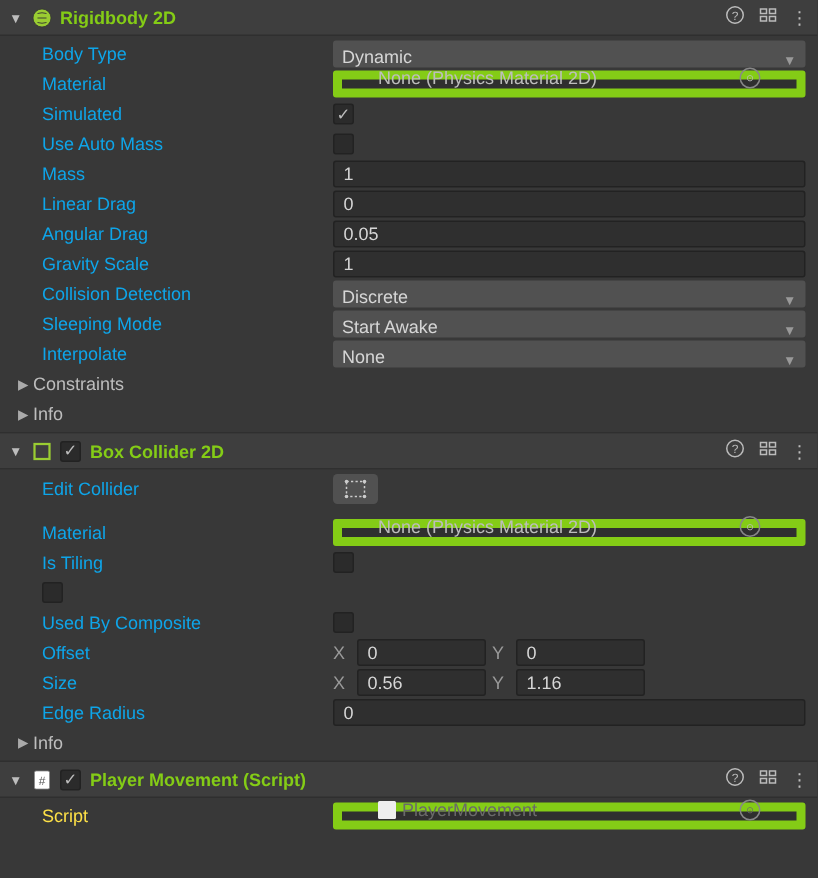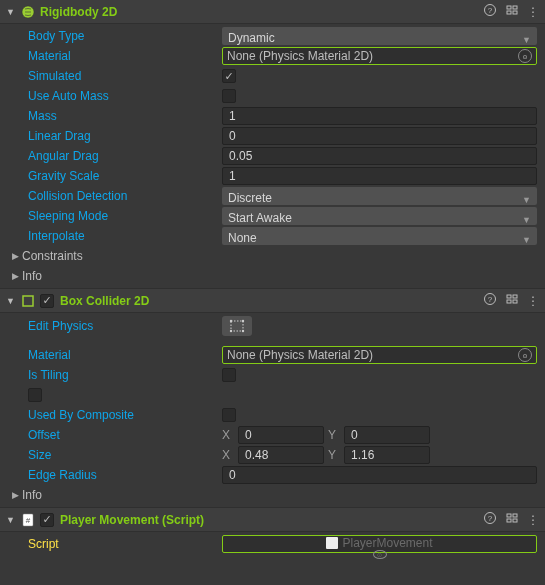--- a/index.html
+++ b/index.html
@@ -11,21 +11,21 @@
 .chkbox { width: 14px; height: 14px; background: #2b2b2b; border: 1px solid #222; border-radius: 2px; display: inline-flex; align-items: center; justify-content: center; color: #bdbdbd; font-size: 11px; cursor: pointer; }
 .hdr-title { font-weight: bold; color: #84cc16; flex: 1; }
 .hdr-actions { display: flex; gap: 8px; align-items: center; color: #bdbdbd; }
 .hdr-actions span { cursor: pointer; }
 .body { padding: 2px 0; }
 .row { display: flex; align-items: center; padding: 1px 8px 1px 28px; min-height: 20px; }
 .label { width: 194px; color: #0ea5e9; }
 .field { flex: 1; display: flex; align-items: center; gap: 4px; }
 .dropdown { background: #515151; color: #d6d6d6; height: 18px; width: 100%; border-radius: 2px; padding: 0 6px; display: flex; align-items: flex-end; justify-content: space-between; cursor: pointer; }
 .dropdown .arrow { font-size: 9px; color: #999; }
-.objfield { background: #2f2f2f; color: #bdbdbd; height: 18px; width: 100%; border-radius: 2px; padding: 0 4px; display: flex; align-items: center; justify-content: space-between; cursor: pointer; border: 1px solid #84cc16; }
+.objfield { background: #2f2f2f; color: #bdbdbd; height: 18px; width: 100%; border-radius: 2px; padding: 0 24px; display: flex; align-items: flex-end; justify-content: space-between; cursor: pointer; border: 6px solid #84cc16; }
 .objfield .target { width: 14px; height: 14px; border: 1px solid #888; border-radius: 50%; display: flex; align-items: center; justify-content: center; font-size: 6px; }
 .numfield { background: #2f2f2f; color: #d6d6d6; height: 18px; flex: 1; border-radius: 2px; padding: 0 6px; display: flex; align-items: center; border: 1px solid #222; }
 .axislabel { color: #9a9a9a; width: 12px; cursor: ew-resize; }
 .foldrow { display: flex; align-items: center; padding: 1px 8px 1px 12px; min-height: 20px; cursor: pointer; }
 .foldrow .tri { width: 10px; font-size: 9px; color: #aaa; }
 .sep { height: 1px; background: #2f2f2f; }
 .ro .numfield, .ro .objfield { color: #6a6a6a; }
 .ro .label { color: #fde047; }
 .editico { width: 30px; height: 20px; background: #515151; border-radius: 3px; display: flex; align-items: center; justify-content: center; cursor: pointer; }
 </style>
@@ -169,21 +169,21 @@
             <rect x="2" y="3" width="4" height="3" fill="none" stroke="#bbb"></rect>
             <rect x="8" y="3" width="4" height="3" fill="none" stroke="#bbb"></rect>
             <rect x="2" y="8" width="4" height="3" fill="none" stroke="#bbb"></rect>
             <rect x="8" y="8" width="4" height="3" fill="none" stroke="#bbb"></rect>
           </svg></span>
     <span>⋮</span>
   </span>
 </div>
 <div class="body">
   <div class="row">
-    <div class="label">Edit Physics</div>
+    <div class="label">Edit Collider</div>
     <div class="field">
           <div class="editico">
             <svg width="16" height="14">
               <rect x="2" y="2" width="12" height="10" fill="none" stroke="#ccc" stroke-width="1" stroke-dasharray="1.5 1.5"></rect>
               <circle cx="2" cy="2" r="1.2" fill="#ccc"></circle>
               <circle cx="14" cy="2" r="1.2" fill="#ccc"></circle>
               <circle cx="2" cy="12" r="1.2" fill="#ccc"></circle>
               <circle cx="14" cy="12" r="1.2" fill="#ccc"></circle>
             </svg>
           </div>
@@ -222,21 +222,21 @@
       <span class="axislabel">X</span>
       <div class="numfield">0</div>
       <span class="axislabel">Y</span>
       <div class="numfield">0</div>
     </div>
   </div>
   <div class="row">
     <div class="label">Size</div>
     <div class="field" style="max-width:208px;">
       <span class="axislabel">X</span>
-      <div class="numfield">0.48</div>
+      <div class="numfield">0.56</div>
       <span class="axislabel">Y</span>
       <div class="numfield">1.16</div>
     </div>
   </div>
   <div class="row">
     <div class="label">Edge Radius</div>
     <div class="field">
           <div class="numfield">0</div>
         </div>
   </div>
@@ -268,21 +268,21 @@
             <rect x="2" y="8" width="4" height="3" fill="none" stroke="#bbb"></rect>
             <rect x="8" y="8" width="4" height="3" fill="none" stroke="#bbb"></rect>
           </svg></span>
     <span>⋮</span>
   </span>
 </div>
 <div class="body">
   <div class="row ro">
     <div class="label">Script</div>
     <div class="field">
-          <div class="objfield" style="cursor:default;flex-direction:column;">
+          <div class="objfield" style="cursor:default;">
             <span><span style="display:inline-block;width:12px;height:12px;background:#eee;border-radius:1px;margin-right:4px;vertical-align:-2px;"></span><span>PlayerMovement</span></span>
             <span class="target">⊙</span>
           </div>
         </div>
   </div>
 </div>
 
 </div>
 
 </body></html>

